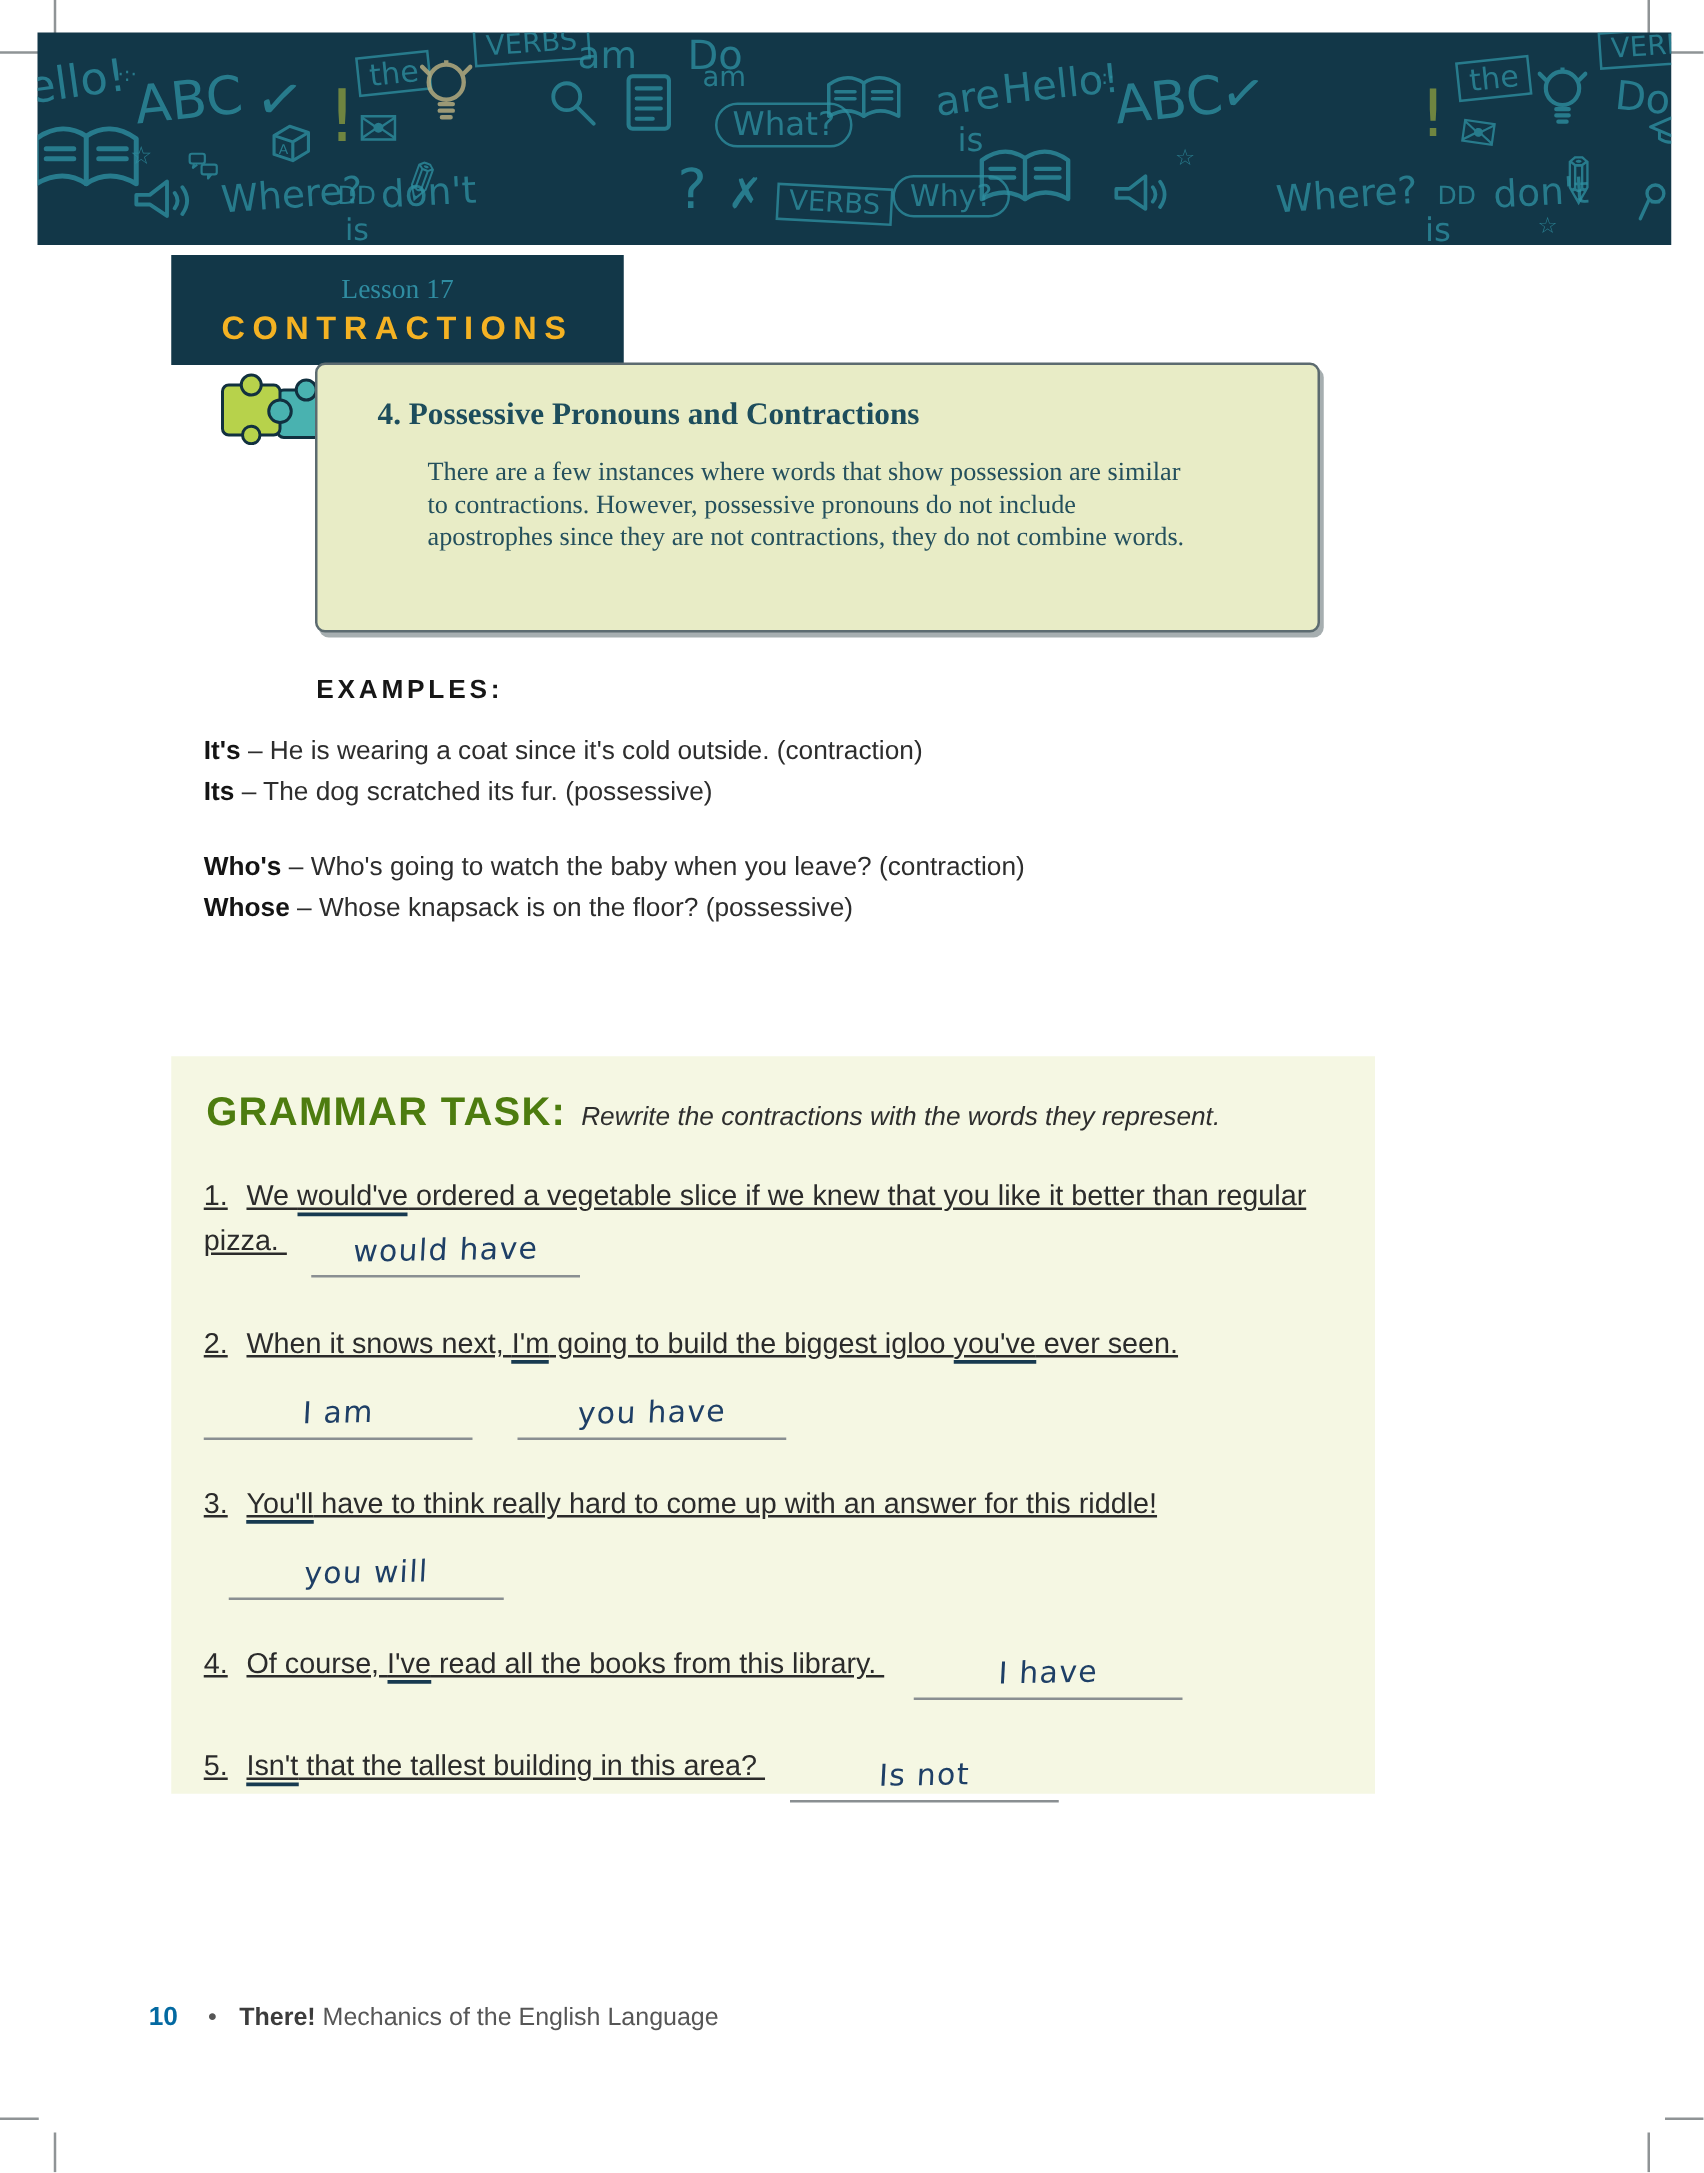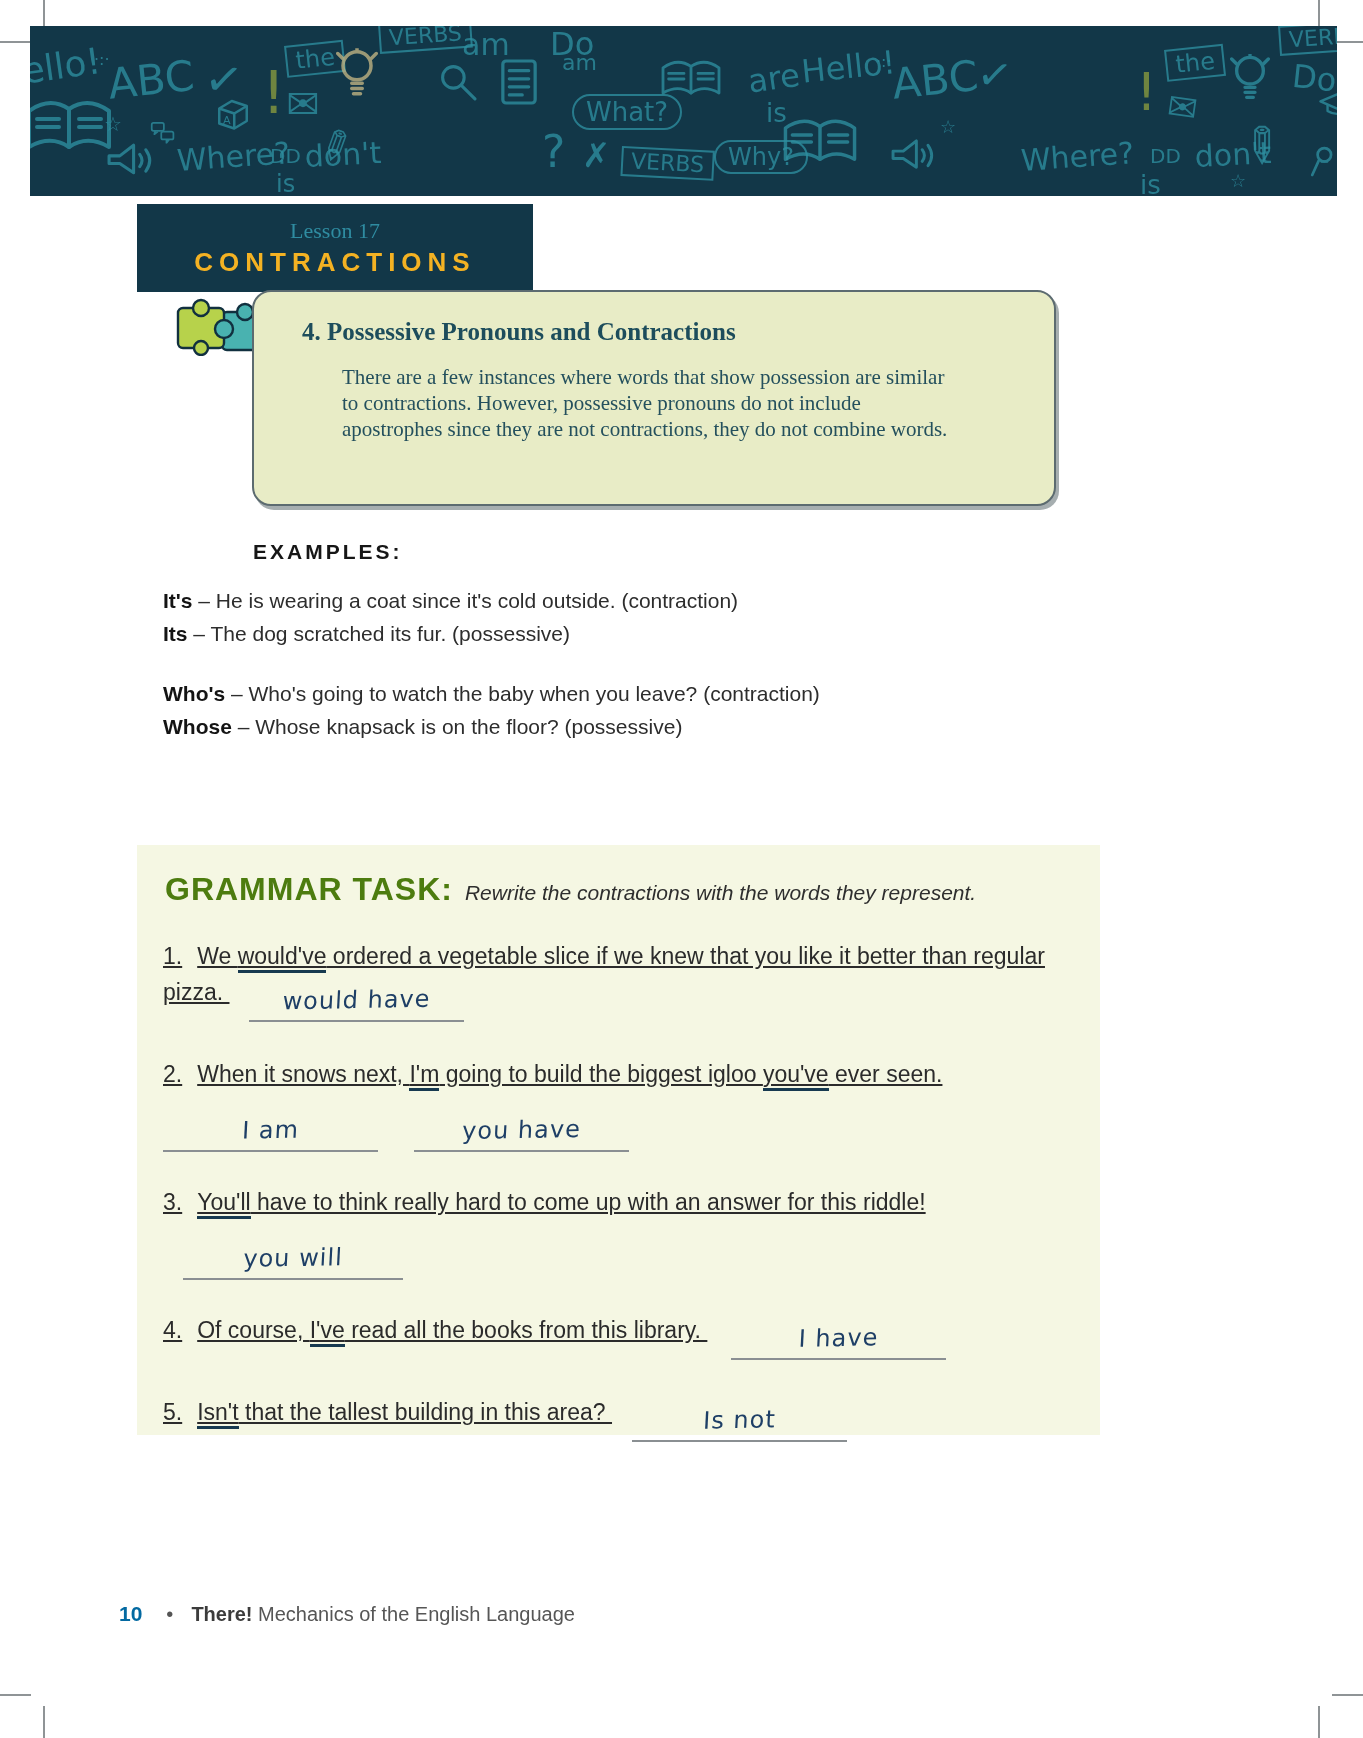--- a/index.html
+++ b/index.html
@@ -11,28 +11,28 @@
 
   
   .banner{position:absolute;left:30px;top:26px;width:1307px;height:170px;background:#123748;overflow:hidden;}
   .dood{position:absolute;font-family:"DejaVu Sans",sans-serif;color:#2e8fa0;opacity:.78;
         white-space:nowrap;line-height:1;transform-origin:left top;}
   .dood.boxed{border:2px solid currentColor;padding:2px 8px;}
   .dood.cloud{border:2px solid currentColor;border-radius:22px;padding:3px 12px;}
   .dsvg{position:absolute;color:#2e8fa0;opacity:.78;overflow:visible;transform-origin:left top;}
 
   
-  .lesson-box{position:absolute;left:137px;top:204px;width:396px;height:88px;background:#123748;
+  .lesson-box{position:absolute;left:137px;top:204px;width:362px;height:88px;background:#123748;
               display:flex;flex-direction:column;align-items:center;justify-content:center;gap:3px;}
   .lesson-eyebrow{font-family:"Liberation Serif",serif;color:#2f8ca1;font-size:22px;}
   .lesson-title{color:#f4b223;font-size:26px;font-weight:bold;letter-spacing:6px;}
 
   
   .callout{position:absolute;left:252px;top:290px;width:800px;height:212px;background:#e8ecc6;
-           border:2px solid #5c6b70;border-radius:19px;box-shadow:3px 4px 0 rgba(92,107,112,.55);}
+           border:2px solid #5c6b70;border-radius:8px;box-shadow:3px 4px 0 rgba(92,107,112,.55);}
   .callout-heading{position:absolute;left:48px;top:26px;font-family:"Liberation Serif",serif;
                    font-weight:bold;color:#1d4d5c;font-size:25px;}
   .callout-body{position:absolute;left:88px;top:72px;width:618px;font-family:"Liberation Serif",serif;
                 color:#24505d;font-size:21px;line-height:26px;}
   .puzzle{position:absolute;left:168px;top:292px;}
 
   
   .examples-label{position:absolute;left:253px;top:540px;font-weight:bold;font-size:21px;
                   letter-spacing:3px;color:#161616;}
   .examples-list{position:absolute;left:163px;top:584px;width:920px;}
@@ -107,21 +107,21 @@
         <span class="dood boxed" style="font-size: 22px; left: 348px; top: -2px; transform: rotate(-4deg);">VERBS</span>
         <span class="dood" style="font-size: 30px; left: 432px; top: 4px;">am</span>
         <span class="dood" style="font-size: 32px; left: 520px; top: 2px;">Do</span>
         <svg class="dsvg" viewBox="0 0 26 26" width="40" height="40" style="left: 408px; top: 36px;">
           <use href="#sym-magnifier"></use>
         </svg>
         <svg class="dsvg" viewBox="0 0 26 32" width="42" height="52" style="left: 468px; top: 30px;">
           <use href="#sym-notebook"></use>
         </svg>
         <span class="dood" style="font-size: 22px; left: 532px; top: 26px;">am</span>
-        <span class="dood cloud" style="font-size: 26px; left: 542px; top: 56px; margin-top: 12px;">What?</span>
+        <span class="dood cloud" style="font-size: 26px; left: 542px; top: 56px;">What?</span>
         <span class="dood" style="font-size: 44px; left: 512px; top: 104px;">?</span>
         <span class="dood" style="font-size: 34px; left: 552px; top: 112px;">✗</span>
         <span class="dood boxed" style="font-size: 22px; left: 592px; top: 120px; transform: rotate(3deg);">VERBS</span>
         <span class="dood cloud" style="font-size: 24px; left: 684px; top: 114px;">Why?</span>
         <svg class="dsvg" viewBox="0 0 44 30" width="62" height="42" style="left: 630px; top: 32px;">
           <use href="#sym-book"></use>
         </svg>
         <span class="dood" style="font-size: 32px; left: 716px; top: 40px; transform: rotate(-8deg);">are</span>
         <span class="dood" style="font-size: 26px; left: 736px; top: 74px;">is</span>
         <span class="dood" style="font-size: 32px; left: 770px; top: 30px; transform: rotate(-6deg);">Hello!</span>

